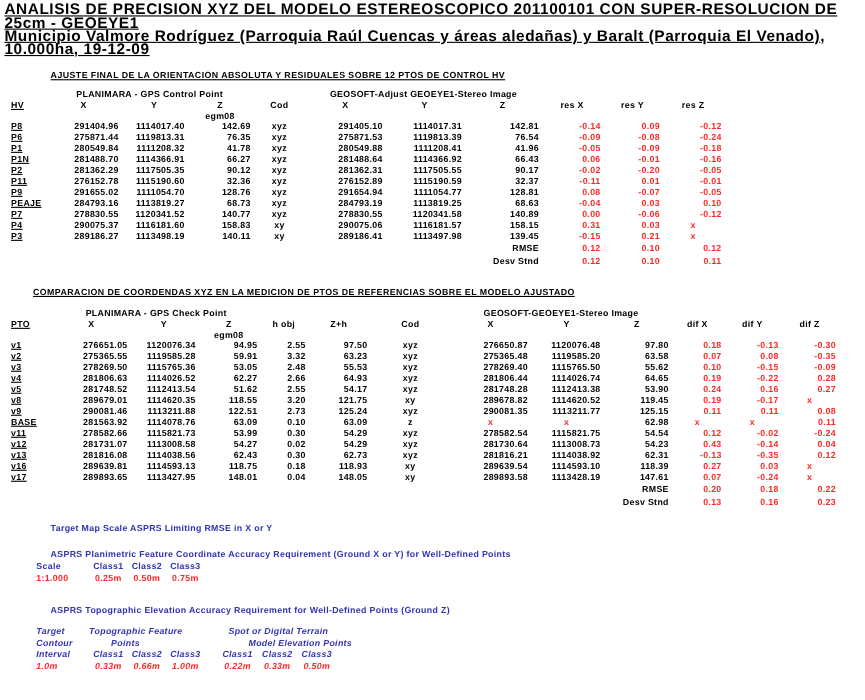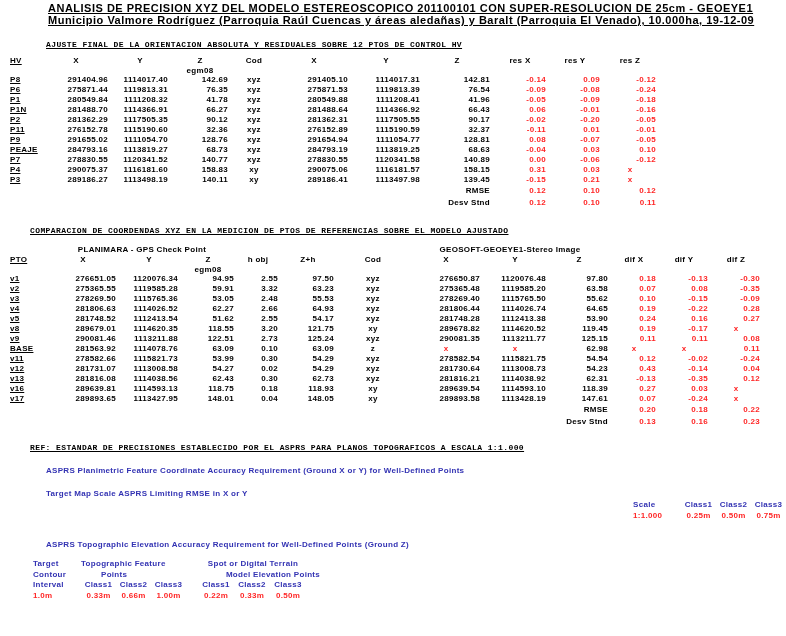--- a/index.html
+++ b/index.html
@@ -1,45 +1,45 @@
 <!DOCTYPE html>
 <html><head>
 <meta charset="utf-8">
 <style>
   html,body{margin:0;padding:0;background:#fff;}
   .sheet{
     position:relative;width:786px;height:636px;overflow:hidden;background:#fff;
     font-family:"Liberation Sans",sans-serif;font-weight:bold;font-size:8px;color:#000;
     letter-spacing:.3px;
   }
-  .title{font-size:11px;text-decoration:underline;letter-spacing:.5px;padding-left:4px;line-height:12px;margin-left:44px;}
+  .title{font-size:14px;text-decoration:underline;letter-spacing:.5px;padding-left:4px;line-height:12px;}
   .titleblock{padding-top:2px;}
-  .h2{ text-decoration:underline;line-height:11px;letter-spacing:.4px;font-family:Liberation Mono, monospace;}
+  .h2{ text-decoration:underline;line-height:11px;letter-spacing:.4px;}
   #sec1-heading{margin:13px 0 6px 46px;}
   #sec2-heading{margin:16px 0 8px 30px;}
   #ref-heading{margin:14px 0 0 30px;}
   table{border-collapse:collapse;table-layout:fixed;margin-left:8px;}
   td{padding:0 2px;height:10px;line-height:10px;white-space:nowrap;overflow:hidden;
      text-align:right;font-size:8px;}
   .c{text-align:center;}
   .id{text-align:left;text-decoration:underline;}
   .red{color:#ff2626;}
   .blue{color:#3333b3;}
   .grp td{height:11px;line-height:11px;}
   .sub td{height:9px;line-height:9px;}
   tfoot td{height:12px;line-height:12px;}
   .refline{margin-left:46px;line-height:11px;}
   #ref-planimetric{margin-top:12px;}
   #ref-limiting{margin-top:12px;}
-  .scalerow{margin-left:33px;margin-top:1px;line-height:10px;display:flex;justify-content:flex-end;}
+  .scalerow{margin-left:33px;margin-top:1px;line-height:10px;display:flex;}
   .scalerow .s1{display:inline-block;width:48px;text-align:left;}
   .scalerow .s{display:inline-block;width:35px;text-align:center;}
   #ref-topo-title{margin-top:18px;}
   .topo{margin-left:33px;margin-top:9px;}
-  .topo .trow{display:flex;line-height:10.5px;}
+  .topo .trow{display:flex;line-height:10.5px;font-style:italic;}
   .topo .t1{width:48px;text-align:left;}
   .topo .t2{width:105px;text-align:left;}
   .topo .t2c{width:105px;display:flex;}
   .topo .t2c span{width:35px;text-align:center;display:inline-block;}
   .topo .gap{width:12px;}
   .topo .t3{width:110px;text-align:center;}
   .topo .t3c{width:110px;display:flex;}
   .topo .t3c span{width:36px;text-align:center;display:inline-block;}
   .pts{padding-left:20px;}
 </style>
@@ -63,20 +63,27 @@
         <col style="width:60px">
       <col style="width:48px">
         <col style="width:72px">
         <col style="width:72px">
         <col style="width:70px">
       <col style="width:56px">
         <col style="width:54px">
         <col style="width:56px">
     </colgroup>
     <thead>
+      <tr class="grp">
+        <td></td>
+        <td colspan="3" class="c">PLANIMARA - GPS Control Point</td>
+        <td></td>
+        <td colspan="3" class="c">GEOSOFT-Adjust GEOEYE1-Stereo Image</td>
+        <td colspan="3"></td>
+      </tr>
       <tr>
         <td class="id">HV</td>
         <td class="c">X</td>
         <td class="c">Y</td>
         <td class="c">Z</td>
         <td class="c">Cod</td>
         <td class="c">X</td>
         <td class="c">Y</td>
         <td class="c">Z</td>
         <td class="c">res X</td>
@@ -507,24 +514,23 @@
       <tr>
         <td colspan="9"></td>
         <td>Desv Stnd</td>
         <td class="red">0.13</td>
         <td class="red">0.16</td>
         <td class="red">0.23</td>
       </tr>
     </tfoot>
   </table>
 
-  <div class="h2" id="ref-heading">REF: ESTANDAR DE PRECISIONES ESTABLECIDO POR EL ASPRS PARA PLANOS TOPOGRAFICOS A ESCALA 1:1.000</div>
-
+
+  <div class="refline blue" id="ref-limiting">Target Map Scale ASPRS Limiting RMSE in X or Y</div>
   <div class="refline blue" id="ref-planimetric">ASPRS Planimetric Feature Coordinate Accuracy Requirement (Ground X or Y) for Well-Defined Points</div>
-  <div class="refline blue" id="ref-limiting">Target Map Scale ASPRS Limiting RMSE in X or Y</div>
 
   <div class="scalerow blue">
     <span class="s1">Scale</span>
     <span class="s">Class1</span>
     <span class="s">Class2</span>
     <span class="s">Class3</span>
   </div>
   <div class="scalerow red">
     <span class="s1">1:1.000</span>
     <span class="s">0.25m</span>

